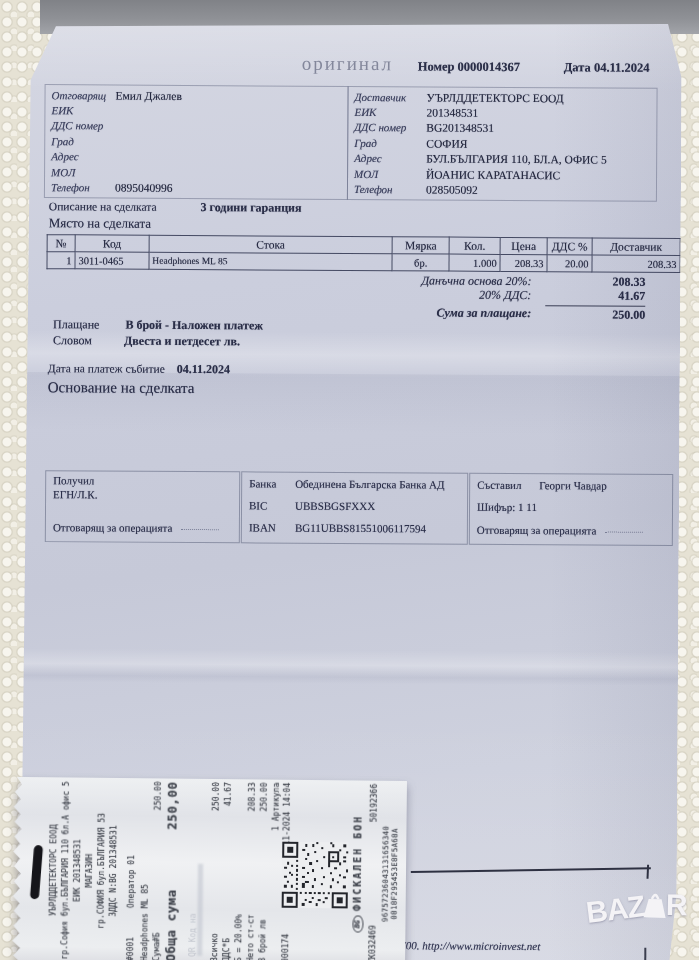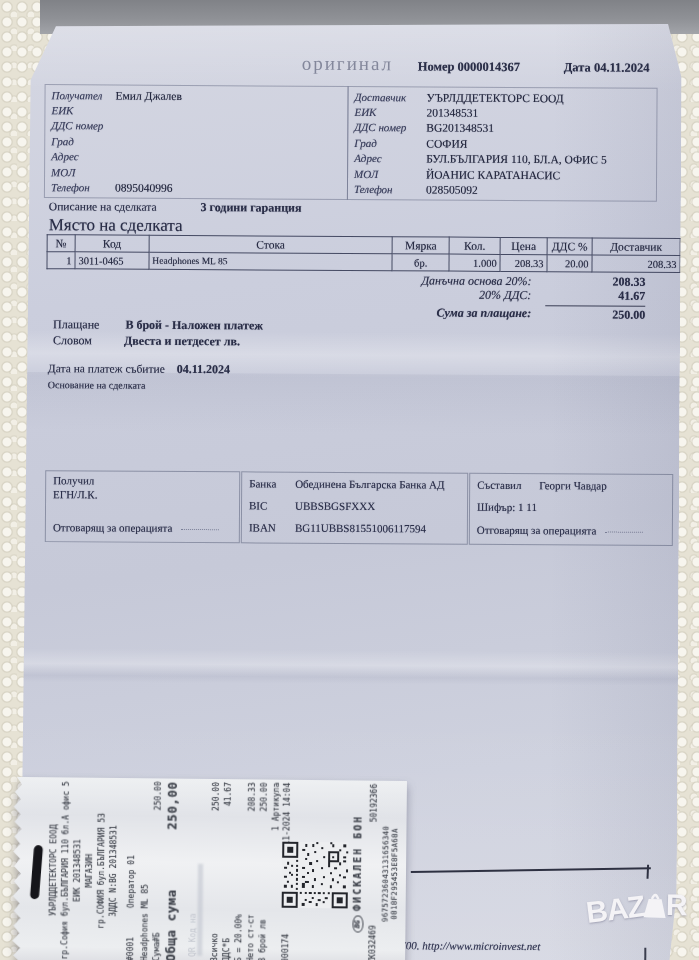--- a/index.html
+++ b/index.html
@@ -44,21 +44,21 @@
   .pbox-l{left:19px;top:64px;width:296px;height:110px;}
   .pbox-r{left:322px;top:64px;width:302px;height:110px;}
   .prow{height:15.4px;font-size:11px;display:flex;align-items:center;}
   .pl{font-style:italic;color:#3a3f5e;flex:0 0 auto;}
   .pbox-l .pl{width:64px;}
   .pbox-r .pl{width:72px;}
   .pv{font-size:11.5px;color:#23273e;}
   
   .deal1{left:24px;top:179px;font-size:11.5px;}
   .deal1 b{margin-left:44px;font-size:12px;}
-  .deal2{left:24px;top:195px;font-size:17px;}
+  .deal2{left:24px;top:195px;font-size:13px;}
   
   table.items{position:absolute;left:22px;top:214px;width:634px;border-collapse:collapse;
     font-size:11px;color:#262a42;}
   table.items th,table.items td{border:1px solid #454a63;padding:0 3px;height:16px;font-weight:normal;}
   table.items th{text-align:center;font-size:11.5px;}
   table.items td{font-size:10.5px;}
   .ta-r{text-align:right;} .ta-c{text-align:center;}
   .cell-item{font-size:9.5px !important;}
   
   .totals{left:280px;top:251px;width:341px;font-size:12px;}
@@ -68,21 +68,21 @@
   .trow.final{margin-top:3px;}
   .trow.final .tl{font-weight:bold;}
   .trow.final .tv{border-top:1.5px solid #3a3e55;padding-top:1px;}
   
   .payrow{left:29px;top:297px;font-size:12px;}
   .payrow b{margin-left:26px;}
   .slovom{left:29px;top:313px;font-size:12px;}
   .slovom b{margin-left:32px;}
   .evdate{left:24px;top:341px;font-size:11.5px;}
   .evdate b{margin-left:12px;font-size:12px;}
-  .basis{left:24px;top:359px;font-size:10px;}
+  .basis{left:24px;top:359px;font-size:15px;}
   
   .bbox{border:1px solid rgba(90,96,122,.55);font-size:11px;color:#2b2f4a;}
   .bb1{left:22px;top:450px;width:193px;height:70px;}
   .bb2{left:218px;top:450px;width:225px;height:70px;}
   .bb3{left:446px;top:450px;width:202px;height:70px;}
   .bline{position:absolute;left:7px;white-space:nowrap;}
   .brow{position:absolute;left:7px;display:flex;}
   .blab{width:46px;flex:0 0 auto;}
   .dotline{display:inline-block;width:38px;border-bottom:1px dotted rgba(90,96,122,.7);margin-left:8px;vertical-align:2px;}
   
@@ -143,21 +143,21 @@
       <span>Номер</span>
       <span>0000014367</span>
     </div>
     <div class="abs dateline soft">
       <span>Дата</span>
       <span>04.11.2024</span>
     </div>
 
     <div class="abs pbox pbox-l soft">
       <div class="prow">
-          <span class="pl">Получател</span>
+          <span class="pl">Отговарящ</span>
           <span class="pv">Емил Джалев</span>
         </div>
       <div class="prow">
           <span class="pl">ЕИК</span>
           <span class="pv"></span>
         </div>
       <div class="prow">
           <span class="pl">ДДС номер</span>
           <span class="pv"></span>
         </div>

